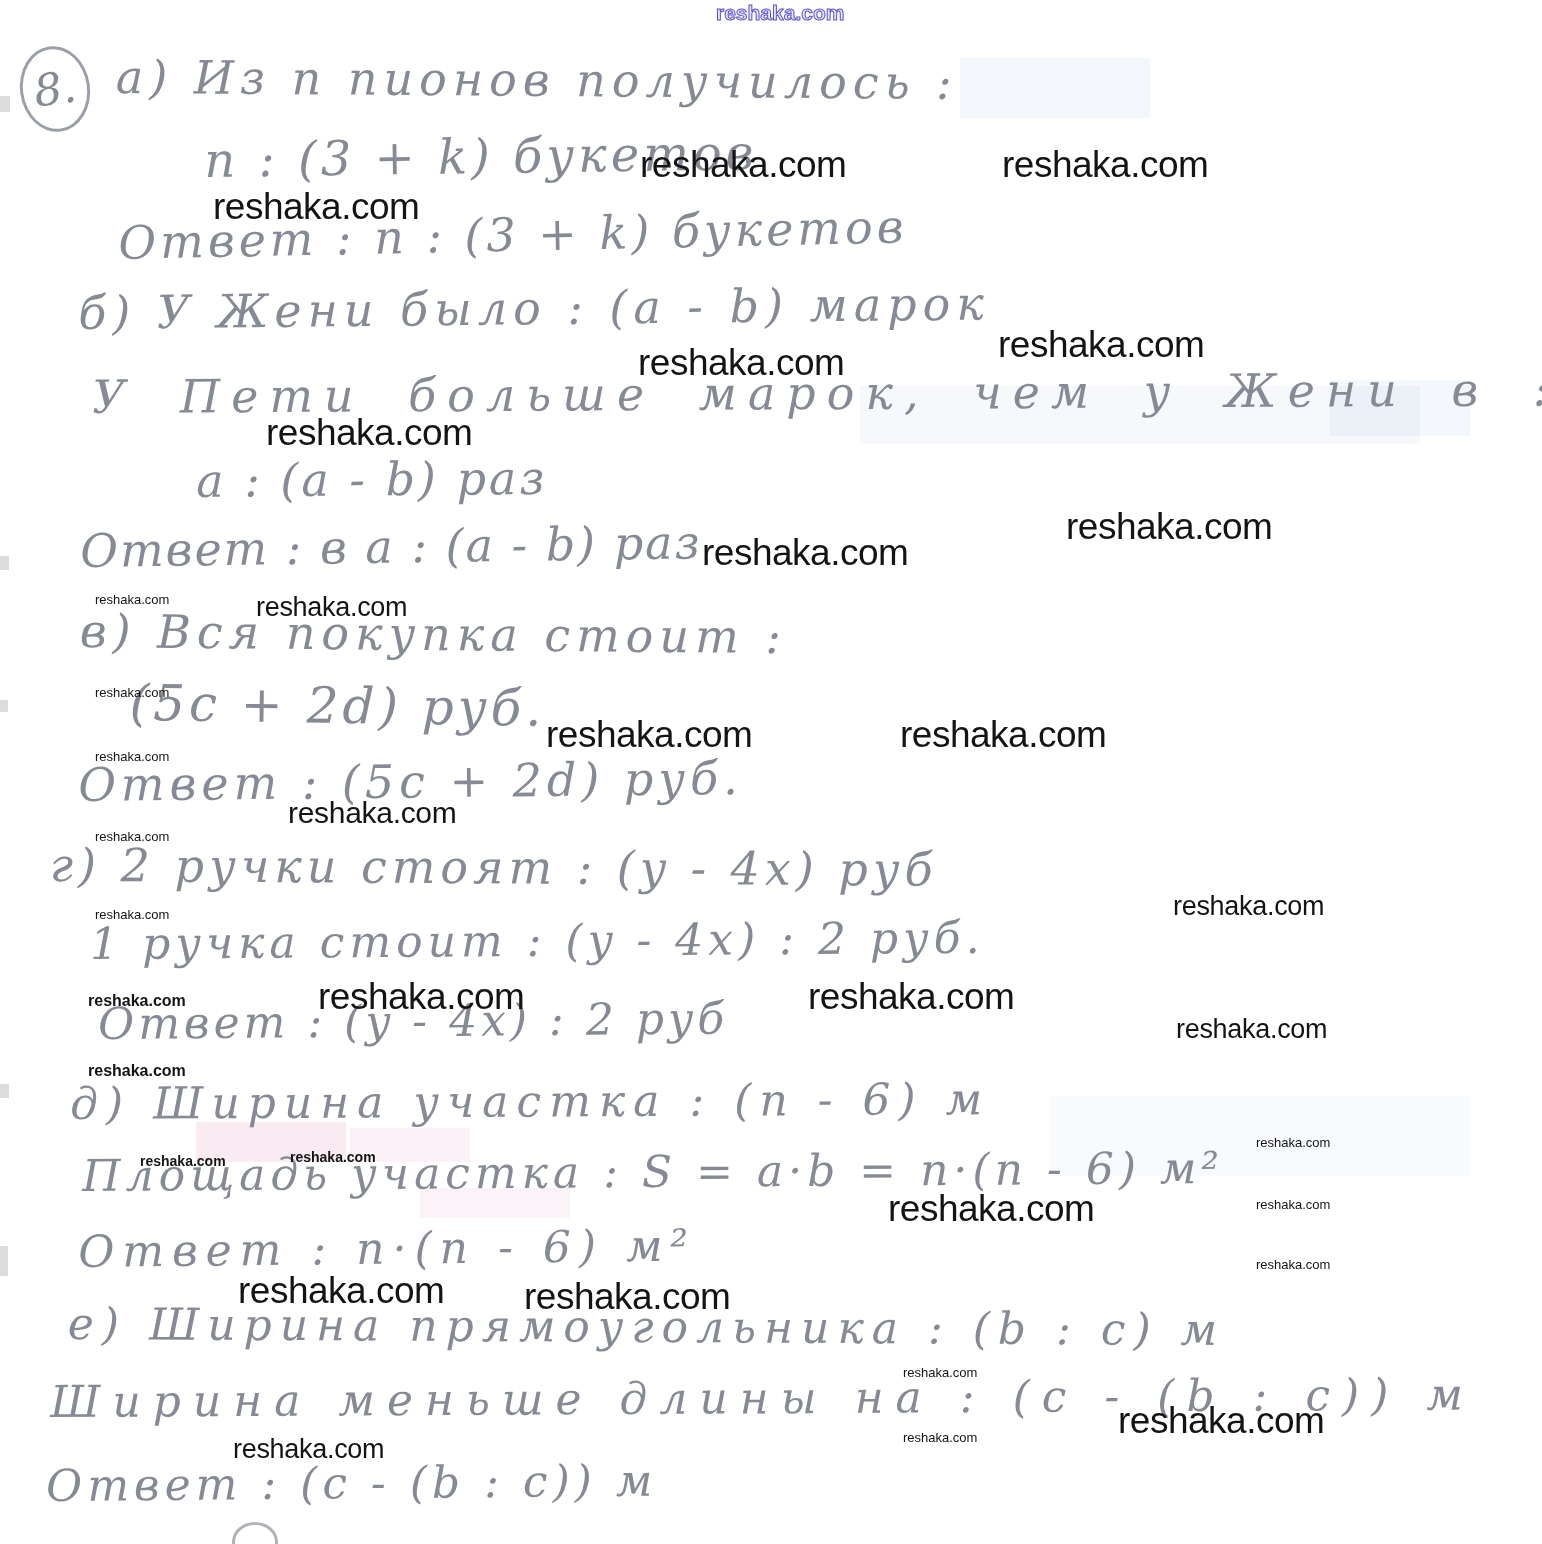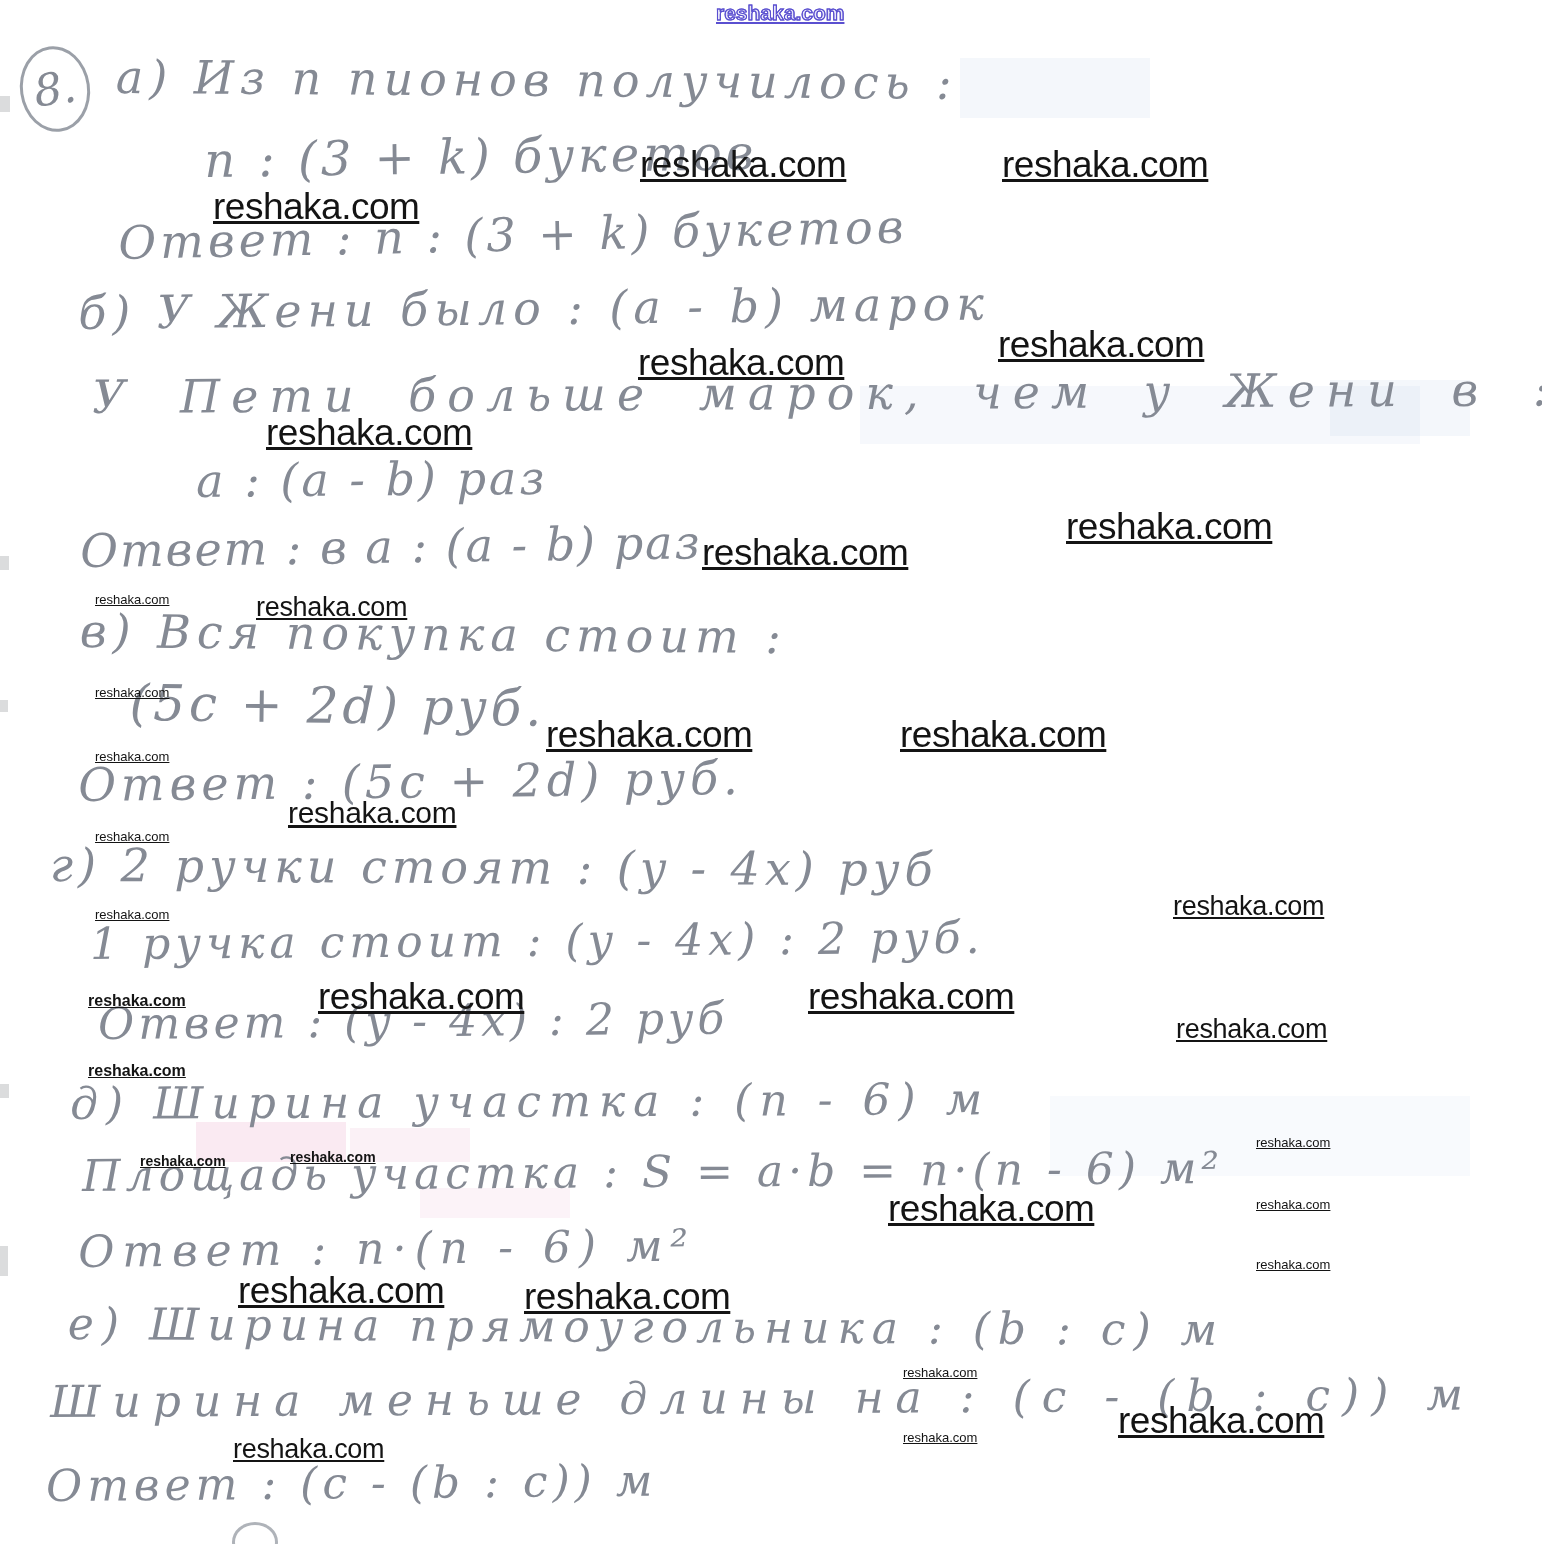--- a/index.html
+++ b/index.html
@@ -39,21 +39,20 @@
     color:var(--ink);
     line-height:1;
   }
   
   .wm{
     position:absolute;
     font-family:"Liberation Sans", sans-serif;
     color:var(--watermark);
     white-space:nowrap;
     line-height:1;
-    text-decoration:underline;
   }
   .wm-lg{font-size:37px;font-weight:500;letter-spacing:-0.5px;}
   .wm-md{font-size:27px;font-weight:500;letter-spacing:-0.3px;}
   .wm-sm{font-size:14px;font-weight:600;}
   .wm-xs{font-size:13px;font-weight:500;}
   .wm-outline{
     font-size:21px;font-weight:600;
     color:transparent;
     -webkit-text-stroke:1px var(--watermark-outline);
     text-shadow:0 0 0 rgba(90,79,208,.15);

